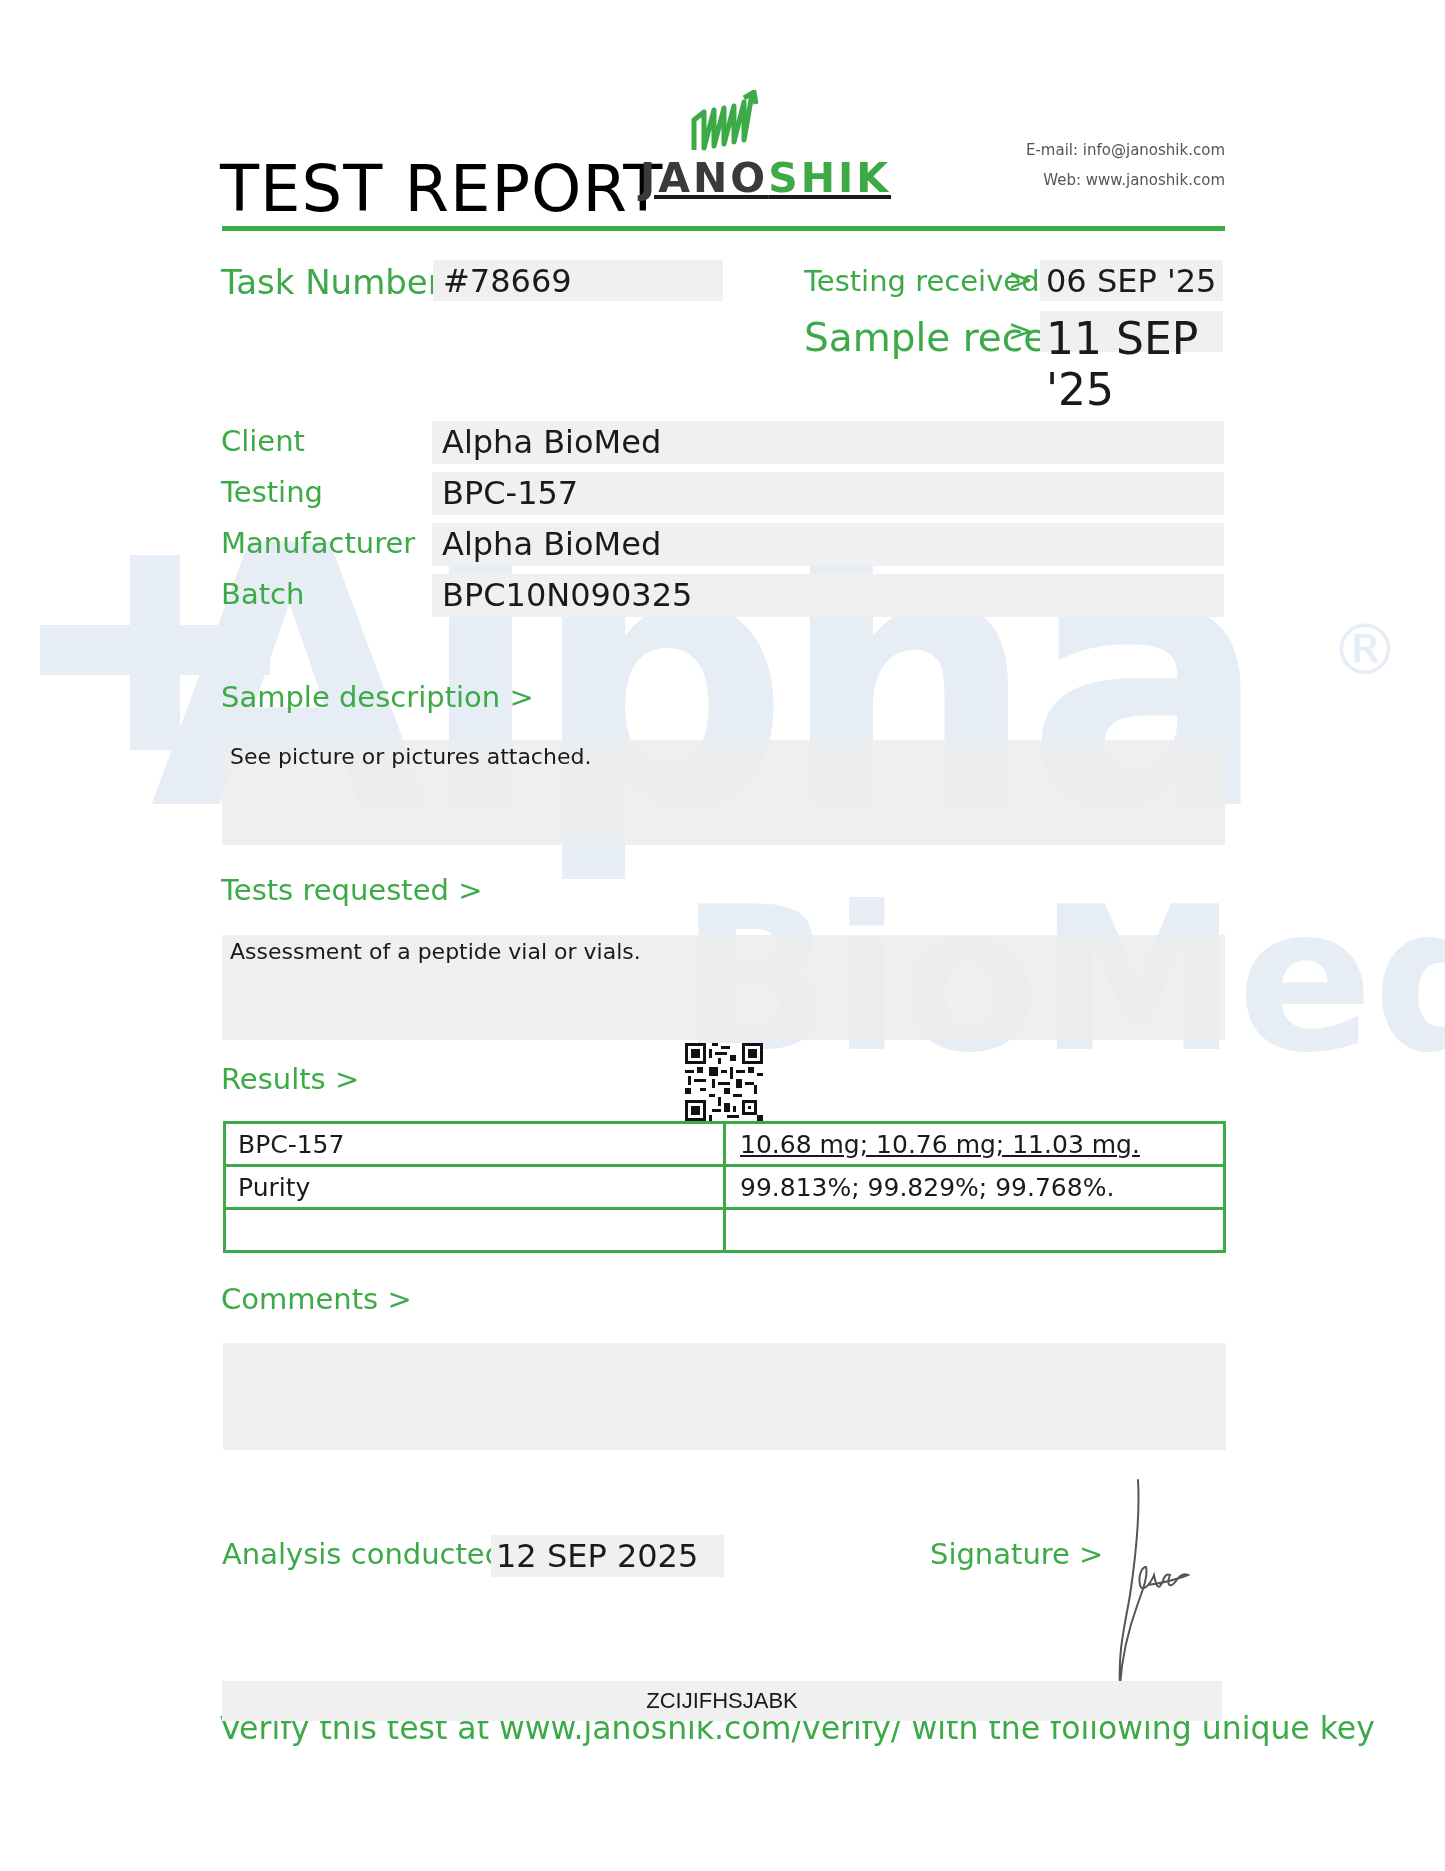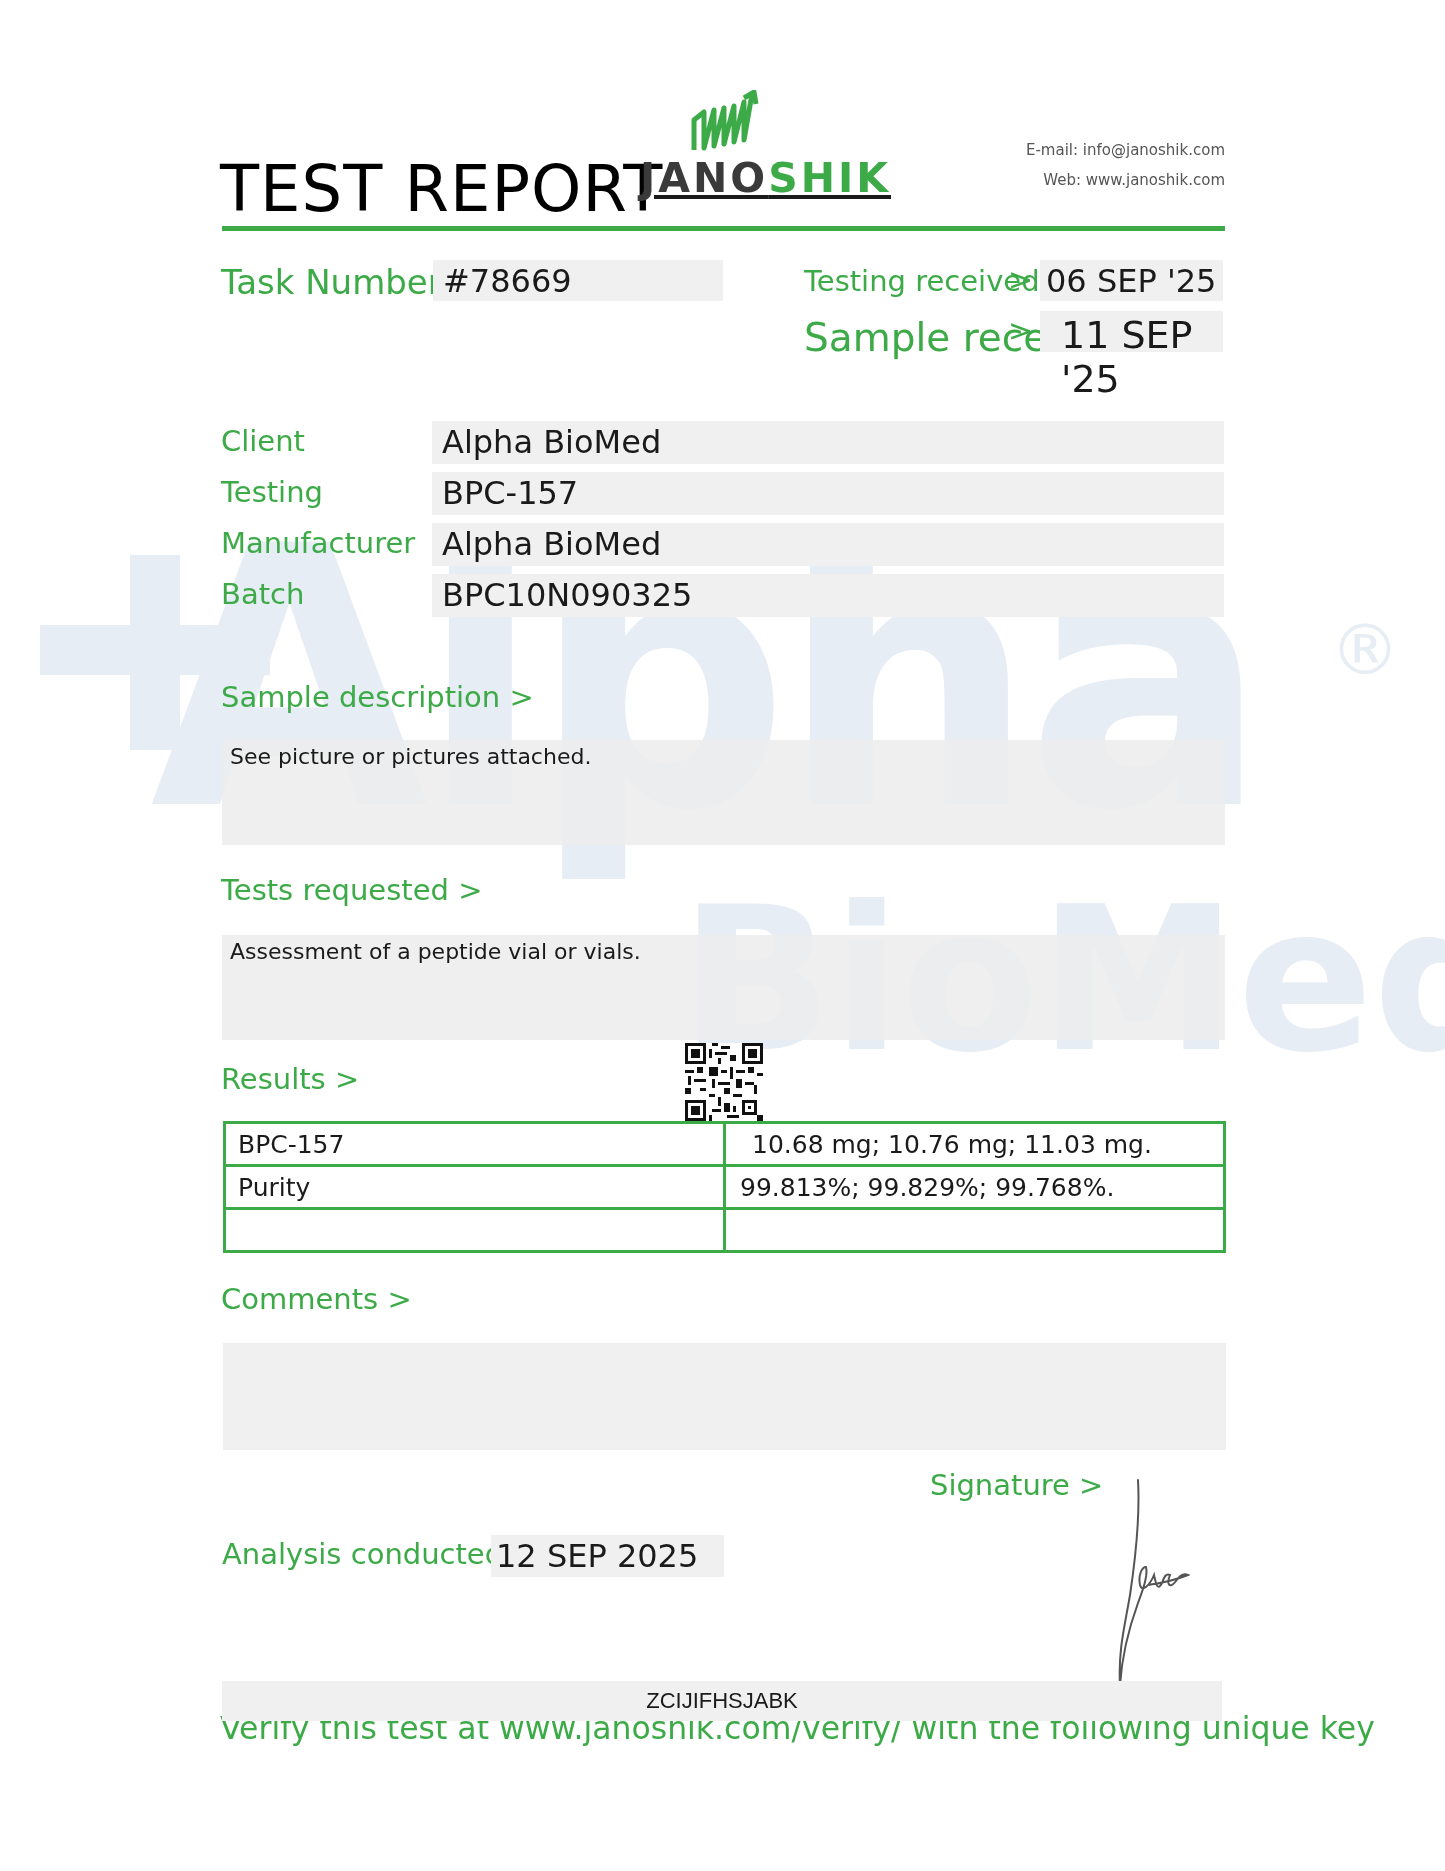--- a/index.html
+++ b/index.html
@@ -51,21 +51,21 @@
   <span style="position:absolute;left:10px;top:2px;font-size:32px;">#78669</span>
 </div>
 <div class="content label" style="left:804px;top:264px;font-size:29px;">Testing received</div>
 <div class="content label" style="left:1008px;top:262px;font-size:30px;">&gt;</div>
 <div class="content gbox" style="left:1040px;top:260px;width:183px;height:41px;">
   <span style="position:absolute;left:6px;top:2px;font-size:32px;">06 SEP '25</span>
 </div>
 <div class="content label" style="left:804px;top:315px;font-size:39px;">Sample received</div>
 <div class="content label" style="left:1008px;top:313px;font-size:30px;">&gt;</div>
 <div class="content gbox" style="left:1040px;top:311px;width:183px;height:41px;">
-  <span style="position:absolute;left:21px;top:2px;font-size:38px;">11 SEP '25</span>
+  <span style="position:absolute;left:6px;top:2px;font-size:44px;">11 SEP '25</span>
 </div>
 
 <div class="content" style="left:221px;top:421px;width:1003px;height:43px;">
   <span class="label abs" style="left:0;top:3px;font-size:29px;">Client</span>
   <div class="gbox abs" style="left:211px;top:0;width:792px;height:43px;"></div>
   <span class="abs" style="left:221px;top:2px;font-size:32px;">Alpha BioMed</span>
 </div>
 <div class="content" style="left:221px;top:472px;width:1003px;height:43px;">
   <span class="label abs" style="left:0;top:3px;font-size:29px;">Testing</span>
   <div class="gbox abs" style="left:211px;top:0;width:792px;height:43px;"></div>
@@ -144,21 +144,21 @@
     </g>
   </svg>
 </div>
 
 <div class="content label" style="left:221px;top:1062px;font-size:29px;">Results &gt;</div>
 <div class="content" style="left:223px;top:1121px;width:1003px;">
   <table class="results" style="width:1003px;background:#fff;">
     <tbody>
         <tr>
       <td style="width:473px;">BPC-157</td>
-      <td style="padding-left:26px;">10.68 mg; 10.76 mg; 11.03 mg.</td>
+      <td style="padding-left:14px;text-decoration:underline;">10.68 mg; 10.76 mg; 11.03 mg.</td>
     </tr>
     <tr>
       <td>Purity</td>
       <td style="padding-left:14px;">99.813%; 99.829%; 99.768%.</td>
     </tr>
     <tr>
       <td></td>
       <td style="padding-left:14px;"></td>
     </tr>
   </tbody>
@@ -167,21 +167,21 @@
 
 <div class="content label" style="left:221px;top:1282px;font-size:29px;">Comments &gt;</div>
 <div class="content gbox" style="left:223px;top:1343px;width:1003px;height:107px;">
   <span></span>
 </div>
 
 <div class="content label" style="left:222px;top:1537px;font-size:29px;">Analysis conducted &gt;</div>
 <div class="content gbox" style="left:491px;top:1535px;width:233px;height:42px;">
   <span style="position:absolute;left:5px;top:2px;font-size:32px;">12 SEP 2025</span>
 </div>
-<div class="content label" style="left:930px;top:1468px;font-size:29px;">Signature &gt;</div>
+<div class="content label" style="left:930px;top:1537px;font-size:29px;">Signature &gt;</div>
 <div class="content" style="left:1100px;top:1475px;width:100px;height:220px;">
   <svg width="100" height="220" viewBox="0 0 100 220">
     <path d="M38,5 C40,40 36,80 30,120 C25,150 18,175 20,210 C22,180 30,150 38,128 C44,112 48,100 46,92 C42,92 38,100 40,110 C42,118 50,110 54,100 C56,110 58,116 62,108 C64,102 66,98 70,100 C66,110 70,114 76,106 C80,100 84,98 88,100 C78,104 62,108 48,110" fill="none" stroke="#555" stroke-width="2" stroke-linecap="round"></path>
   </svg>
 </div>
 
 <div class="content label" style="left:220px;top:1710px;font-size:31.5px;white-space:nowrap;">Verify this test at www.janoshik.com/verify/ with the following unique key</div>
 <div class="content gbox" style="left:222px;top:1681px;width:1000px;height:40px;text-align:center;">
   <span style="font-family:'Liberation Sans', sans-serif;font-size:22px;line-height:40px;">ZCIJIFHSJABK</span>
 </div>

